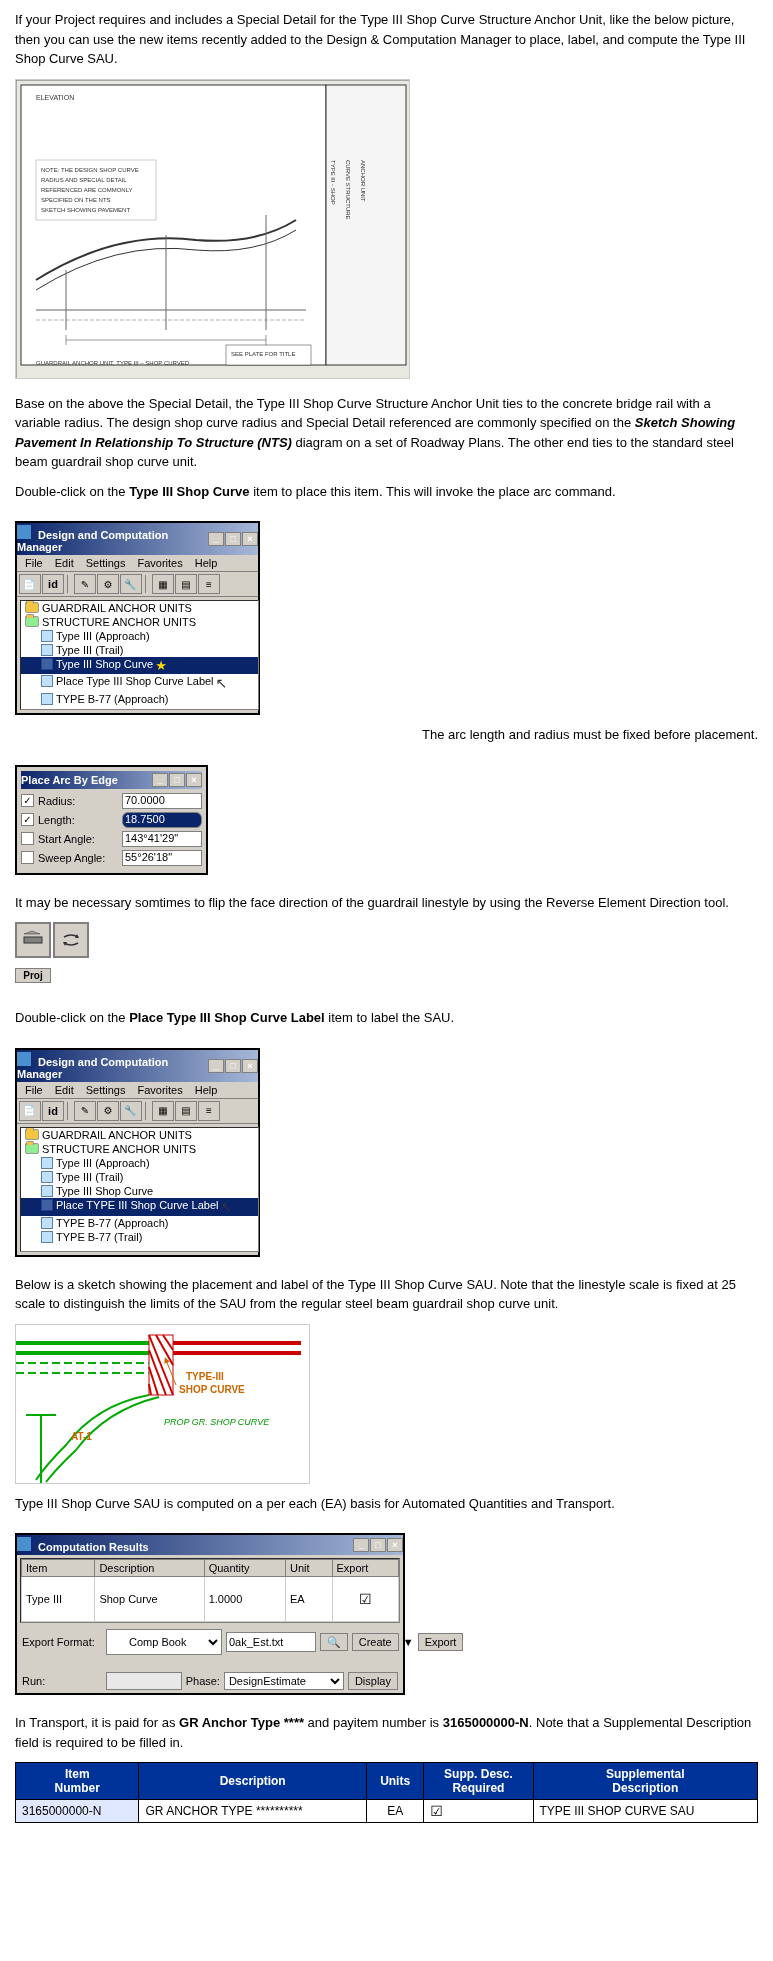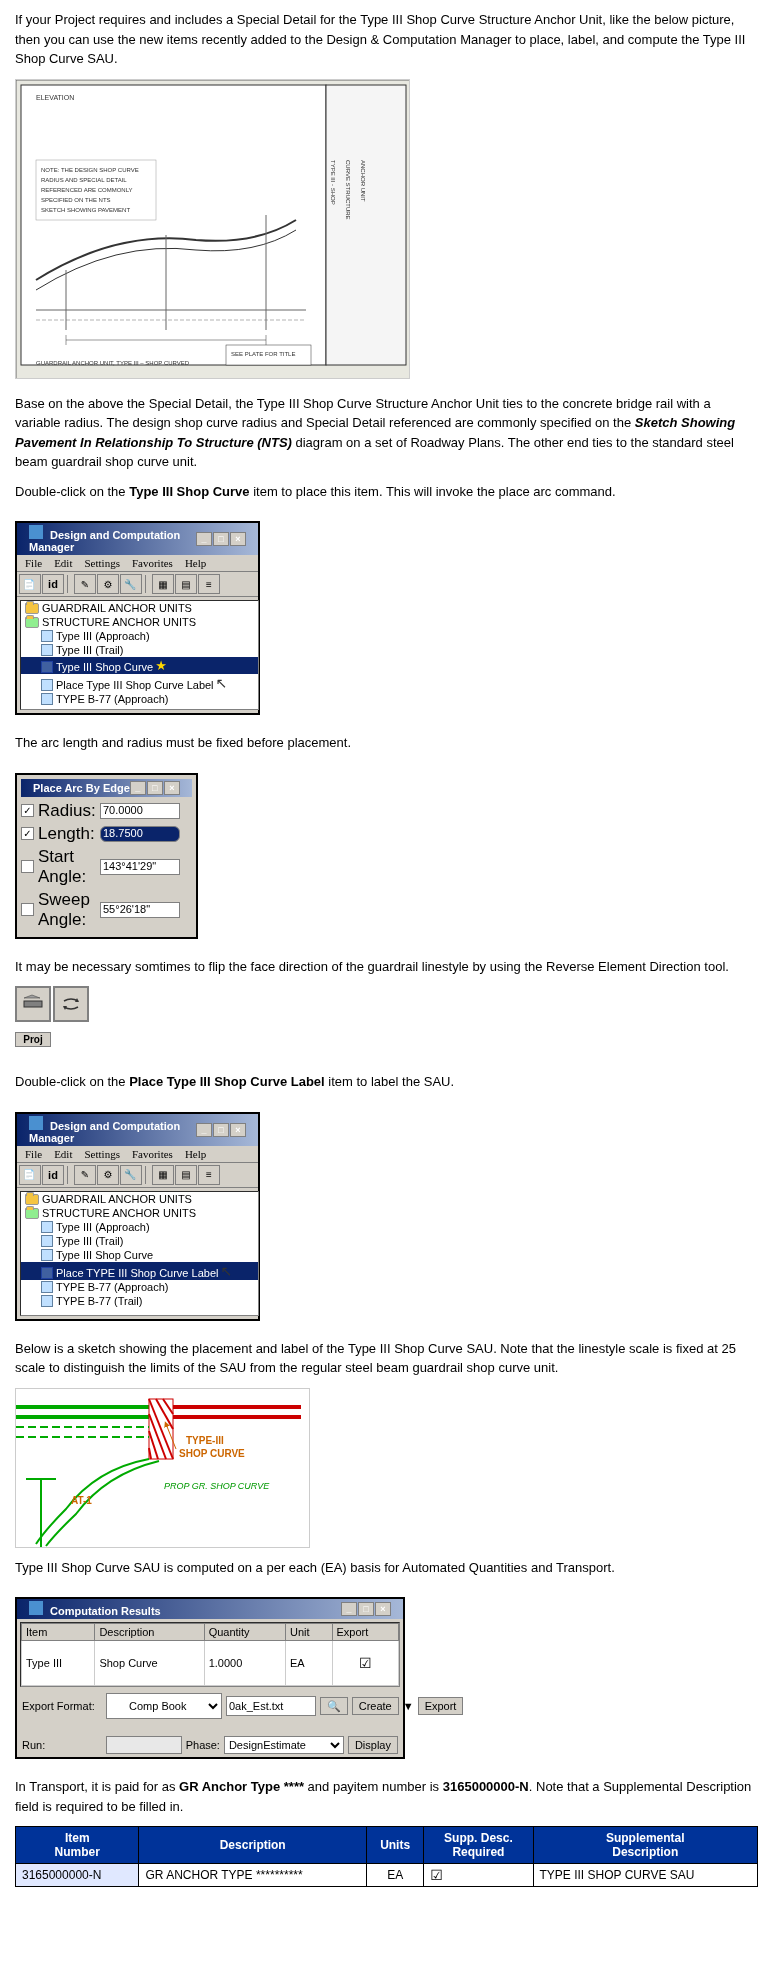--- a/index.html
+++ b/index.html
@@ -40,21 +40,21 @@
       border: 2px solid #000;
       background: #d4d0c8;
       display: inline-block;
       margin: 10px 0;
       font-size: 11px;
       font-family: 'Tahoma', Arial, sans-serif;
     }
     .win-titlebar {
       background: linear-gradient(to right, #0a246a, #a6b8d8);
       color: white;
-      padding: 2px 12px;
+      padding: 2px 0;
       display: flex;
       align-items: center;
       justify-content: space-between;
       font-size: 11px;
       font-weight: bold;
     }
     .win-titlebar-icon {
       width: 14px;
       height: 14px;
       background: #4a90d0;
@@ -80,21 +80,20 @@
       display: flex;
       gap: 0;
       padding: 1px 2px;
       border-bottom: 1px solid #808080;
       background: #d4d0c8;
     }
     .win-menu-item {
       padding: 1px 6px;
       font-size: 11px;
       cursor: pointer;
-      font-family: Liberation Serif, serif;
     }
     .win-toolbar {
       padding: 2px;
       display: flex;
       gap: 1px;
       border-bottom: 1px solid #808080;
       background: #d4d0c8;
     }
     .toolbar-btn {
       width: 22px;
@@ -116,21 +115,21 @@
     
     .win-content {
       background: white;
       border: 1px inset #808080;
       margin: 3px;
       overflow-y: scroll;
     }
     .tree-item {
       padding: 1px 4px;
       display: flex;
-      align-items: flex-end;
+      align-items: flex-start;
       cursor: pointer;
       white-space: nowrap;
       font-size: 11px;
     }
     .tree-item.selected {
       background: #0a246a;
       color: white;
     }
     .tree-icon {
       width: 14px;
@@ -195,22 +194,22 @@
       height: 13px;
       border: 1px solid #808080;
       background: white;
       display: flex;
       align-items: center;
       justify-content: center;
       margin-right: 4px;
       font-size: 10px;
     }
     .arc-label {
-      width: 62px;
-      font-size: 17px;
+      width: 84px;
+      font-size: 11px;
     }
     .arc-input {
       width: 80px;
       height: 16px;
       border: 1px solid #808080;
       background: white;
       padding: 0 2px;
       font-size: 11px;
     }
     .arc-input.highlighted {
@@ -521,21 +520,21 @@
 
     <div class="tree-item" style="padding-left:20px;">
       <span class="item-icon tree-icon" style="background:#c0e0ff;"></span>
       <span>TYPE B-77 (Approach)</span>
     </div>
   </div>
 </div>
 
 <br>
 
-<p style="margin-top:8px;">The arc length and radius must be fixed before placement.</p>
+<p style="margin-top:0;text-align:right;">The arc length and radius must be fixed before placement.</p>
 
 
 <div class="arc-dialog">
   <div class="win-titlebar" style="margin-bottom:4px;">
     <span>Place Arc By Edge</span>
     <div class="win-titlebar-btns">
       <div class="win-btn">_</div>
       <div class="win-btn">□</div>
       <div class="win-btn">×</div>
     </div>

